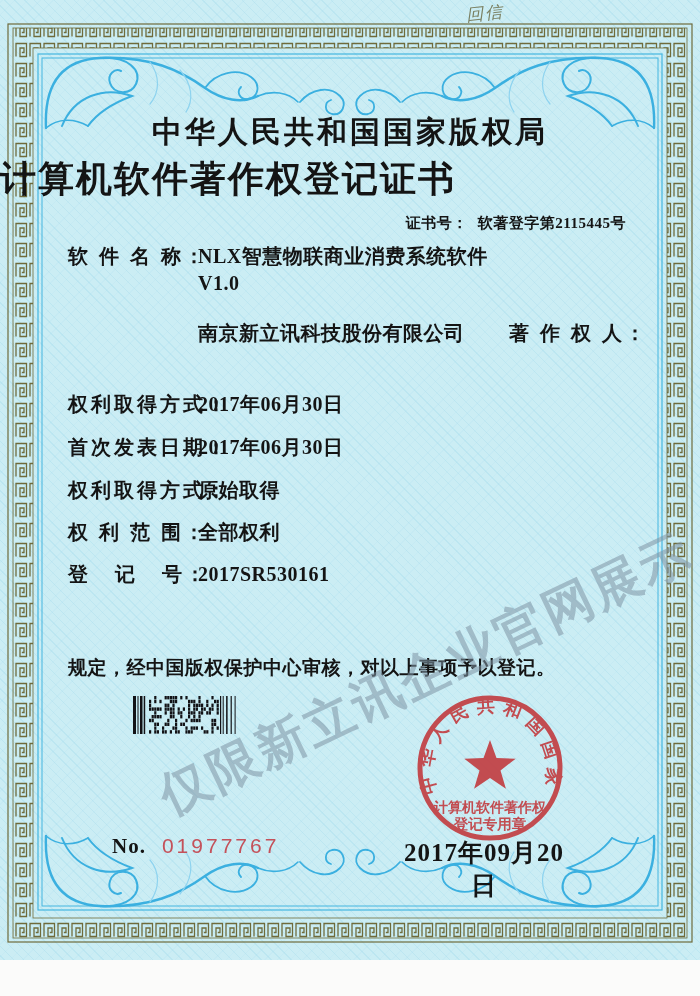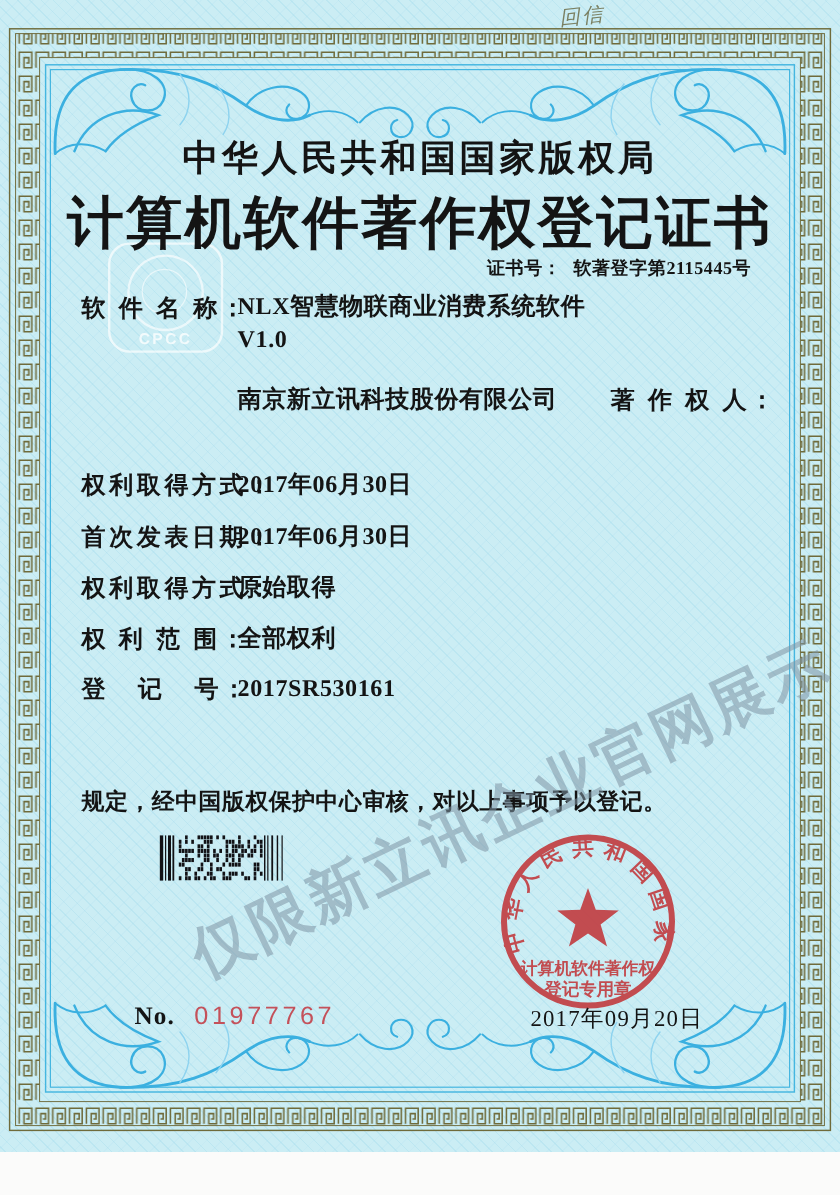--- a/index.html
+++ b/index.html
@@ -32,22 +32,22 @@
   .cpcc .c1{position:absolute; left:14px; top:8px; width:60px; height:60px; border:2px solid rgba(255,255,255,.7); border-radius:50%;}
   .cpcc .c2{position:absolute; left:26px; top:20px; width:36px; height:36px; border:1.5px solid rgba(255,255,255,.65); border-radius:50%;}
   .cpcc .t{position:absolute; left:0; right:0; bottom:2px; text-align:center; color:rgba(255,255,255,.85);
     font-family:"Liberation Sans",sans-serif; font-size:13px; letter-spacing:2px; font-weight:bold;}
 
   .authority{
     position:absolute; left:0; width:700px; top:112px; z-index:2; text-align:center;
     font-size:30px; font-weight:bold; letter-spacing:3px;
   }
   .cert-title{
-    position:absolute; left:0; width:700px; top:155px; z-index:2; text-align:center;
-    font-size:47px; font-weight:bold; letter-spacing:2px;
+    position:absolute; left:0; width:700px; top:155px; z-index:2; 
+    font-size:36px; font-weight:bold; letter-spacing:2px;
   }
   .certno{
     position:absolute; right:74px; top:214px; z-index:2;
     font-size:15px; font-weight:bold; letter-spacing:.5px;
   }
   .certno .lbl{margin-right:10px;}
 
   .row{position:absolute; left:68px; width:580px; z-index:2;}
   .row .lbl{
     font-size:20px; font-weight:bold; letter-spacing:3px; white-space:pre;
@@ -66,22 +66,22 @@
   .barcode{position:absolute; left:133px; top:696px; z-index:3;}
 
   .watermark{
     position:absolute; left:163px; top:766px; z-index:4; white-space:nowrap;
     font-size:50px; color:#7f95a5; opacity:.55; letter-spacing:3px; font-weight:bold;
     transform:rotate(-25.5deg); transform-origin:0 50%; pointer-events:none;
   }
 
   .seal{position:absolute; left:404px; top:682px; z-index:5; opacity:.9;}
   .seal-date{
-    position:absolute; left:424px; top:836px; width:180px; z-index:6; text-align:center;
-    font-size:19px; font-weight:normal; letter-spacing:1px;
+    position:absolute; left:394px; top:836px; width:180px; z-index:6; text-align:center;
+    font-size:25px; font-weight:bold; letter-spacing:1px;
   }
 
   .serial{position:absolute; left:112px; top:834px; z-index:3; font-size:21px;}
   .serial .no{font-weight:bold; letter-spacing:1px; margin-right:16px;}
   .serial .num{color:#c4515a; letter-spacing:3px; font-family:"Liberation Sans","DejaVu Sans",sans-serif;text-align:center;}
 </style>
 </head>
 <body>
 
 <div class="page">
@@ -112,25 +112,20 @@
 
     <rect x="38" y="54" width="624" height="856" fill="none" stroke="#45b6e0" stroke-width="1.2"></rect>
     <rect x="42" y="58" width="616" height="848" fill="none" stroke="#45b6e0" stroke-width="1"></rect>
 
     <use href="#flr"></use>
     <use href="#flr" transform="translate(700,0) scale(-1,1)"></use>
     <use href="#flr" transform="translate(0,964) scale(1,-1)"></use>
     <use href="#flr" transform="translate(700,964) scale(-1,-1)"></use>
   </svg>
 
-  <div class="cpcc">
-    <div class="c1"></div>
-    <div class="c2"></div>
-    <div class="t">CPCC</div>
-  </div>
 
   <div class="handwriting">回信</div>
 
   <div class="authority">中华人民共和国国家版权局</div>
   <div class="cert-title">计算机软件著作权登记证书</div>
 
   <div class="certno">
     <span class="lbl">证书号：</span><span>软著登字第2115445号</span>
   </div>
 

